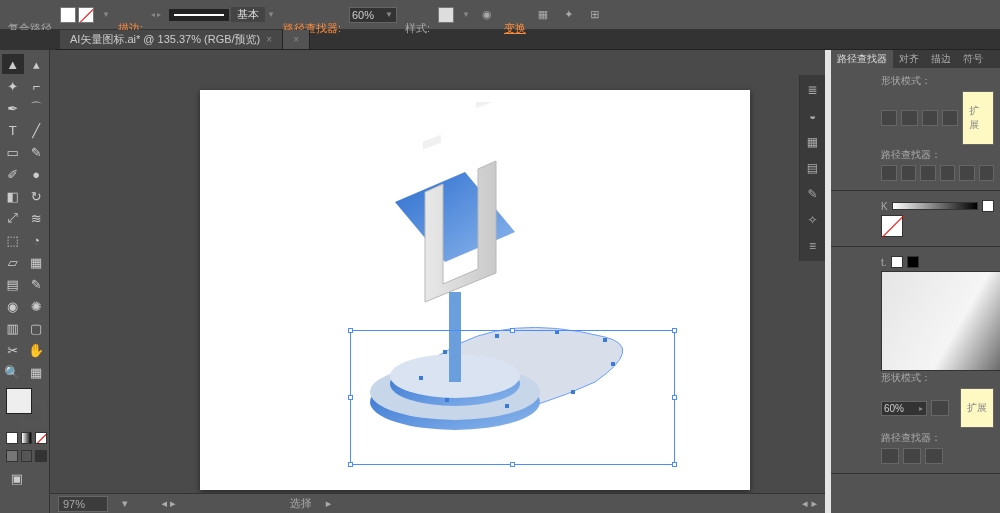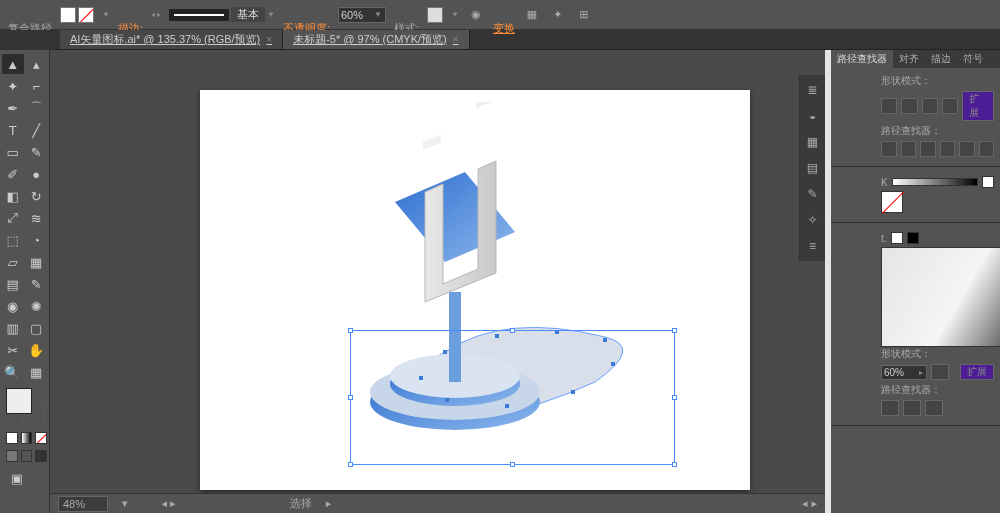--- a/index.html
+++ b/index.html
@@ -18,21 +18,21 @@
 .stroke-sample { width: 60px; height: 12px; background: #222; display: flex; align-items: center; justify-content: center; }
 .stroke-sample .line { height: 2px; width: 50px; background: #fff; }
 .basic-label { background: #444; padding: 0 6px; color: #ddd; }
 .opacity-field { display: flex; align-items: center; border: 1px solid #666; background: #333; }
 .opacity-field input { width: 32px; background: transparent; border: none; color: #ccc; font-size: 11px; padding: 1px 2px; }
 .opacity-field .chev { font-size: 8px; padding: 0 3px; color: #888; }
 .tool-icon-sm { width: 18px; height: 18px; display: flex; align-items: center; justify-content: center; color: #aaa; }
 
 
 .tabbar { height: 20px; background: #333333; display: flex; align-items: stretch; padding-left: 60px; border-bottom: 1px solid #222; }
-.doctab { padding: 2px 10px; background: #474747; border-right: 1px solid #222; color: #ccc; font-size: 11px; display: flex; align-items: center; gap: 6px; text-decoration: underline; }
+.doctab { padding: 2px 10px; background: #474747; border-right: 1px solid #222; color: #ccc; font-size: 11px; display: flex; align-items: center; gap: 6px; }
 .doctab.active { background: #535353; }
 .doctab .close { font-size: 10px; color: #888; }
 
 
 .left-title { position: absolute; top: 30px; left: 0; width: 55px; height: 20px; display:flex; align-items:center; justify-content:center; background:#333; color:#aaa; font-size:10px;}
 
 
 .main { display: flex; height: calc(100% - 50px); }
 
 
@@ -69,21 +69,21 @@
 
 
 .rightcol { width: 175px; background: #535353; display: flex; flex-direction: column; border-left: 6px solid #e5e5e5;}
 .panel { border-bottom: 1px solid #333; }
 .panel-tabs { display: flex; background: #3a3a3a; height: 18px; }
 .ptab { padding: 2px 6px; font-size: 10px; color: #aaa; cursor:pointer;}
 .ptab.active { background: #535353; color: #ddd; }
 .panel-body { padding: 6px; font-size: 10px; color: #aaa; margin-left: 44px; }
 .panel-row { display: flex; align-items: center; gap: 4px; margin: 3px 0; }
 .mode-btn { width: 18px; height: 16px; background: #444; border: 1px solid #666; }
-.expand-btn { margin-left: auto; padding: 0 6px; background:#4c1d95; border:1px solid #666; color:#888; font-size:10px;}
+.expand-btn { margin-left: auto; padding: 12px 6px; background:#fef9c3; border:1px solid #666; color:#888; font-size:10px;}
 .swatch-lg { width: 22px; height: 22px; border: 1px solid #333; background:#fff; position:relative;}
 .swatch-lg.none::after{content:"";position:absolute;width:30px;height:1px;background:red;top:50%;left:-4px;transform:rotate(-45deg);}
 .grad-preview { width: 160px; height: 100px; background: linear-gradient(120deg,#e5e5e5 0%, #f5f5f5 50%, #1a1a1a 100%); border: 1px solid #333;}
 .field-box { display:flex; align-items:center; border:1px solid #666; background:#333; }
 .field-box input { width:34px; background:transparent; border:none; color:#ccc; font-size:10px; padding:1px 2px;}
 .field-box .chev{font-size:8px; padding:0 3px; color:#888;}
 
 
 .sideicons { position:absolute; right:175px; top:75px; width:26px; background:#3a3a3a; display:flex; flex-direction:column; gap:8px; padding:6px 0; align-items:center; border-left:1px solid #333;}
 .sideicons .si { width:18px; height:18px; color:#aaa; display:flex; align-items:center; justify-content:center; font-size:12px; cursor:pointer;}
@@ -105,21 +105,21 @@
       <span class="chev">◂</span>
       <span class="chev">▸</span>
     </div>
   <div class="dd">
     <div class="stroke-sample">
         <div class="line"></div>
       </div>
     <span class="basic-label">基本</span>
     <span class="chev">▼</span>
   </div>
-  <span class="label orange">不透明度:</span>
+  <span class="label orange">路径查找器:</span>
   <div class="opacity-field">
     <input value="60%" style="">
     <span class="chev">▼</span>
   </div>
   <span class="label">样式:</span>
   <div class="swatch-box" style="background:#ddd"></div>
   <div class="dd">
       <span class="chev">▼</span>
     </div>
   <div class="tool-icon-sm">◉</div>
@@ -130,21 +130,20 @@
 </div>
 
 <div class="left-title"></div>
 
 <div class="tabbar">
   <div class="doctab">
     <span>AI矢量图标.ai* @ 135.37% (RGB/预览)</span>
     <span class="close">×</span>
   </div>
   <div class="doctab active">
-    <span>未标题-5* @ 97% (CMYK/预览)</span>
     <span class="close">×</span>
   </div>
 </div>
 
 <div class="main">
 
   <div class="toolbox">
     <div class="tool-row">
         <div class="tool active">▲</div>
         <div class="tool">▴</div>
@@ -352,21 +351,21 @@
   <div class="si">≣</div>
   <div class="si">◒</div>
   <div class="si">▦</div>
   <div class="si">▤</div>
   <div class="si">✎</div>
   <div class="si">✧</div>
   <div class="si">≡</div>
 </div>
 
 <div class="statusbar">
-  <div class="zoom">48%</div>
+  <div class="zoom">97%</div>
   <span>▾</span>
   <span style="margin-left:20px">◂ ▸</span>
   <span style="margin-left:100px">选择</span>
   <span>▸</span>
   <div class="nav-arrows">
     <span>◂</span>
     <span>▸</span>
   </div>
 </div>
 

